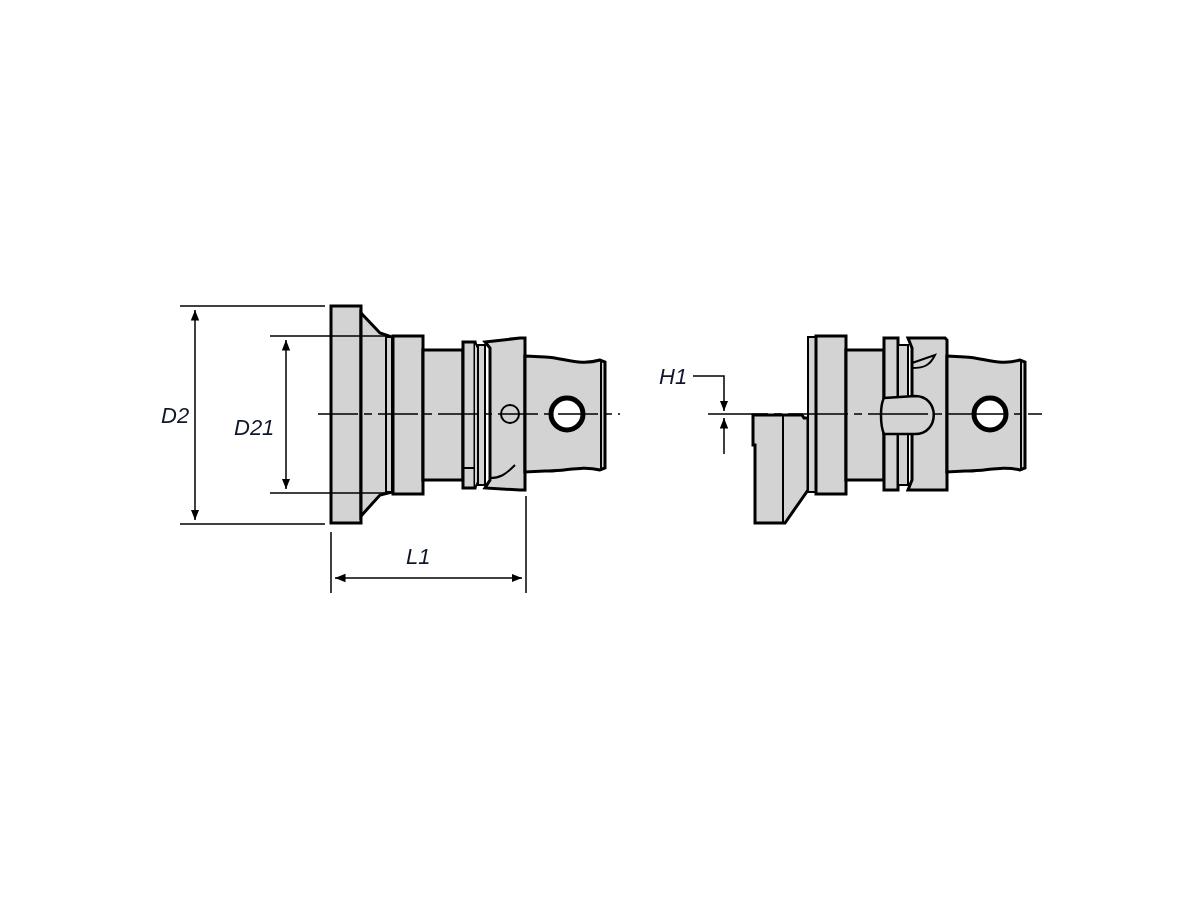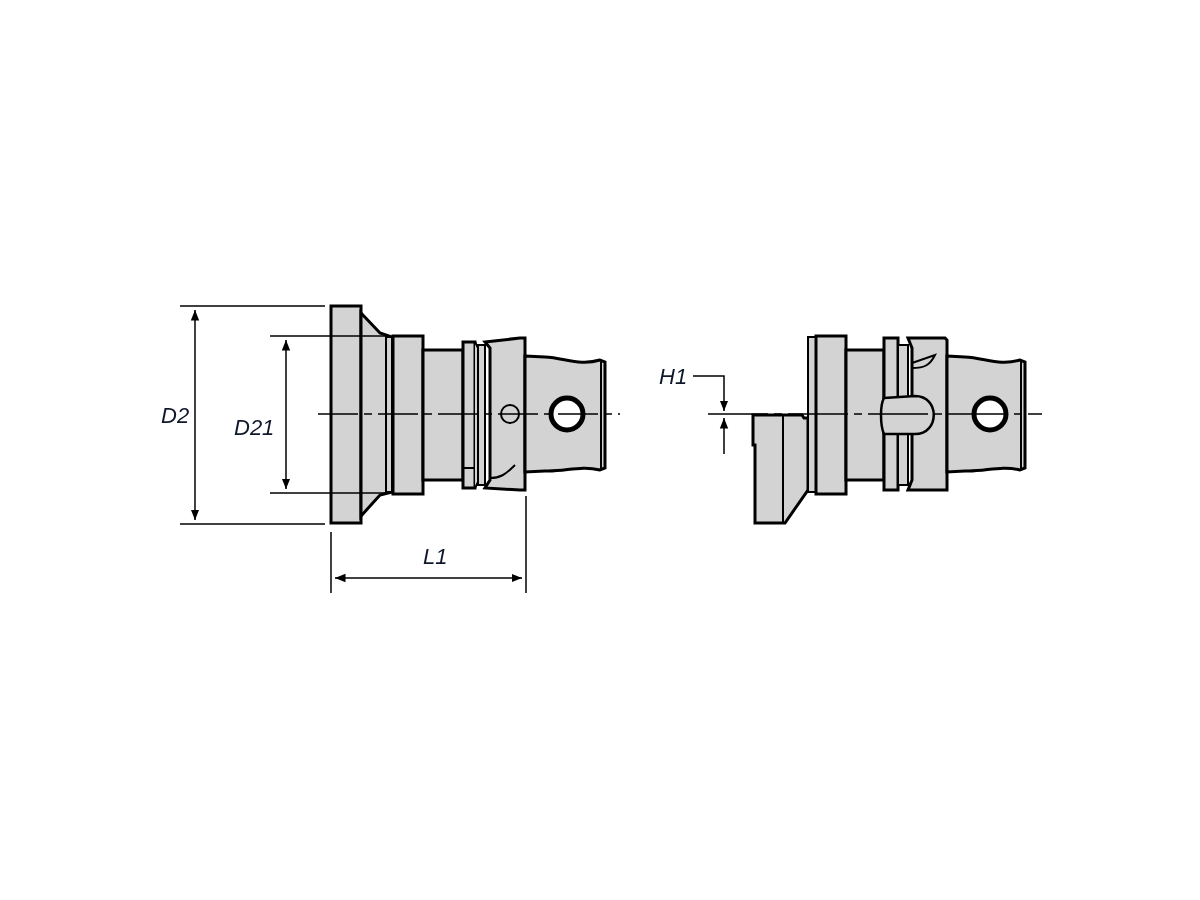--- a/index.html
+++ b/index.html
@@ -93,14 +93,14 @@
   <line x1="708" y1="414" x2="1042" y2="414" stroke="#000" stroke-width="1.5" stroke-dasharray="60,6,8,6"></line>
 
   <g stroke="#000" stroke-width="1.5" fill="none">
     <polyline points="693,376 724,376 724,411" marker-end="url(#arr)"></polyline>
     <line x1="724" y1="454" x2="724" y2="418" marker-end="url(#arr)"></line>
   </g>
 </svg>
 
 <span class="dim-label" style="left:161px; top:405px;">D2</span>
 <span class="dim-label" style="left:234px; top:417px;">D21</span>
-<span class="dim-label" style="left:423px; top:546px;">L1</span>
+<span class="dim-label" style="left:406px; top:546px;">L1</span>
 <span class="dim-label" style="left:659px; top:366px;">H1</span>
 
 </body></html>

